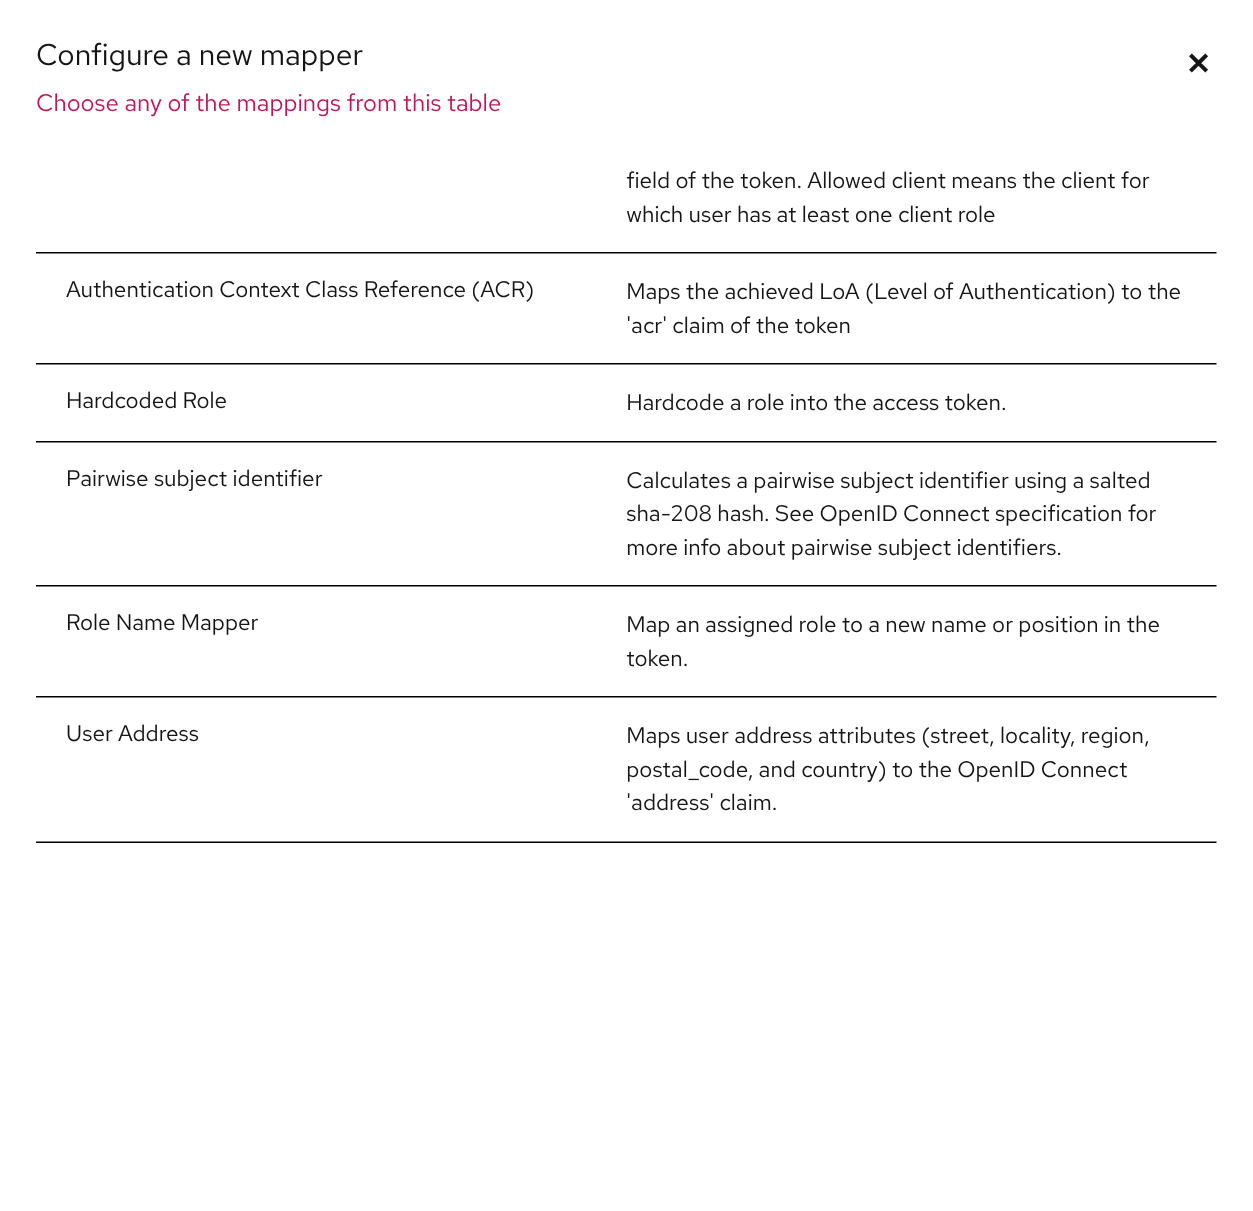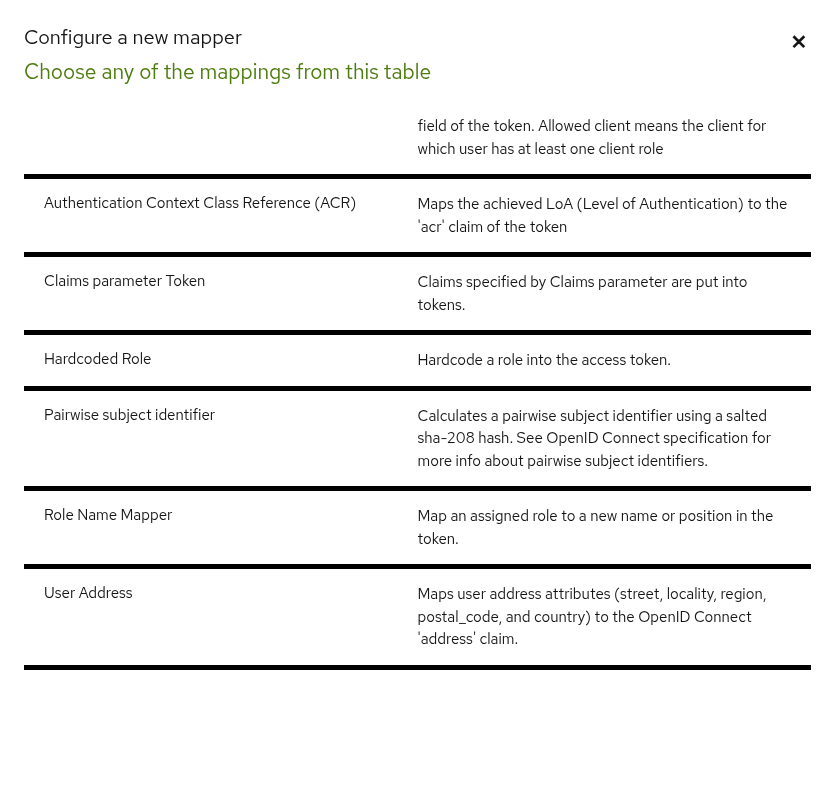--- a/index.html
+++ b/index.html
@@ -24,22 +24,22 @@
       padding: 24px 24px 16px 24px;
       position: relative;
     }
     .modal-title {
       font-size: 20px;
       font-weight: 400;
       color: #151515;
       margin-bottom: 8px;
     }
     .modal-subtitle {
-      font-size: 21px;
-      color: #4d7c0f;
+      font-size: 16px;
+      color: #be185d;
     }
     .close-btn {
       position: absolute;
       top: 30px;
       right: 24px;
       background: none;
       border: none;
       font-size: 20px;
       font-weight: bold;
       cursor: pointer;
@@ -62,21 +62,21 @@
       background: #f5f5f5;
     }
     .modal-body::-webkit-scrollbar-thumb {
       background: #c0c0c0;
     }
     .mapping-table {
       width: 100%;
       border-collapse: collapse;
     }
     .mapping-row {
-      border-bottom: 5px solid #000000;
+      border-bottom: 1px solid #000000;
     }
     .mapping-row.first-partial {
       border-top: none;
     }
     .mapping-row td {
       padding: 14px 0;
       vertical-align: top;
       font-size: 15px;
       color: #151515;
     }
@@ -106,24 +106,20 @@
       <tbody id="table-body">
           <tr class="mapping-row first-partial">
             <td class="mapping-name"></td>
             <td class="mapping-desc">field of the token. Allowed client means the client for which user has at least one client role</td>
           </tr>
           <tr class="mapping-row">
             <td class="mapping-name">Authentication Context Class Reference (ACR)</td>
             <td class="mapping-desc">Maps the achieved LoA (Level of Authentication) to the 'acr' claim of the token</td>
           </tr>
           <tr class="mapping-row">
-            <td class="mapping-name">Claims parameter Token</td>
-            <td class="mapping-desc">Claims specified by Claims parameter are put into tokens.</td>
-          </tr>
-          <tr class="mapping-row">
             <td class="mapping-name">Hardcoded Role</td>
             <td class="mapping-desc">Hardcode a role into the access token.</td>
           </tr>
           <tr class="mapping-row">
             <td class="mapping-name">Pairwise subject identifier</td>
             <td class="mapping-desc">Calculates a pairwise subject identifier using a salted sha-208 hash. See OpenID Connect specification for more info about pairwise subject identifiers.</td>
           </tr>
           <tr class="mapping-row">
             <td class="mapping-name">Role Name Mapper</td>
             <td class="mapping-desc">Map an assigned role to a new name or position in the token.</td>

